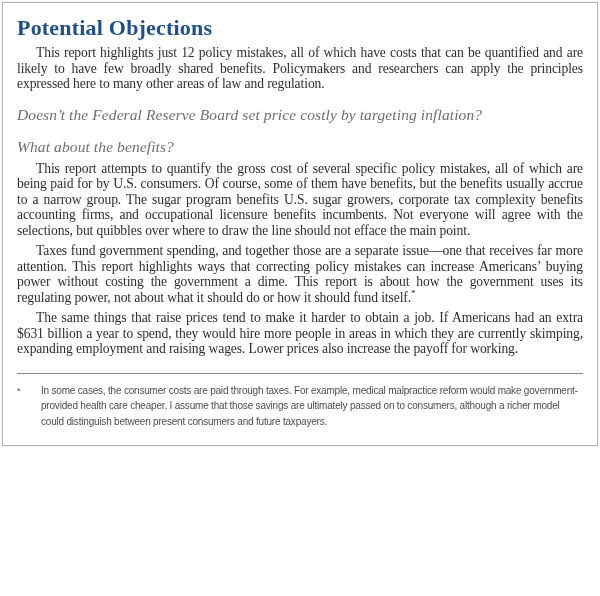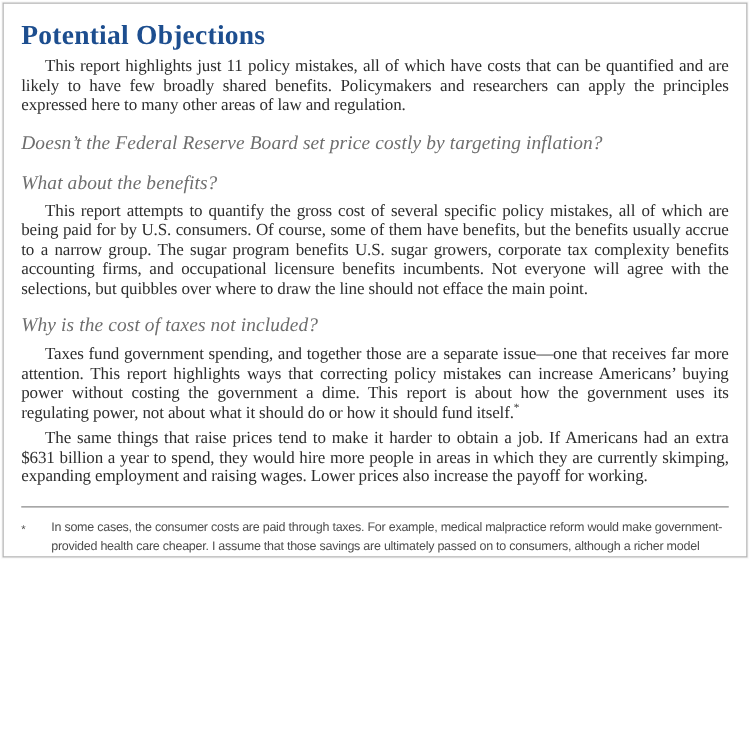--- a/index.html
+++ b/index.html
@@ -72,28 +72,27 @@
   }
   .footnote-text { flex: 1; padding-right: 2px; }
 </style>
 </head>
 <body>
 
 <div class="page">
 
   <h1 class="title">Potential Objections</h1>
 
-  <p class="para"><span>This report highlights just 11 policy mistakes, all of which have costs that can be quantified and are likely to have few broadly shared benefits. Policymakers and researchers can apply the principles expressed here to many other areas of law and regulation.</span></p>
+  <p class="para"><span>This report highlights just 12 policy mistakes, all of which have costs that can be quantified and are likely to have few broadly shared benefits. Policymakers and researchers can apply the principles expressed here to many other areas of law and regulation.</span></p>
 
   <h2 class="section-heading">Doesn’t the Federal Reserve Board set price costly by targeting inflation?</h2>
 
   <h2 class="section-heading">What about the benefits?</h2>
   <p class="para"><span>This report attempts to quantify the gross cost of several specific policy mistakes, all of which are being paid for by U.S. consumers. Of course, some of them have benefits, but the benefits usually accrue to a narrow group. The sugar program benefits U.S. sugar growers, corporate tax complexity benefits accounting firms, and occupational licensure benefits incumbents. Not everyone will agree with the selections, but quibbles over where to draw the line should not efface the main point.</span></p>
 
-  <h2 class="section-heading">Why is the cost of taxes not included?</h2>
   <p class="para"><span>Taxes fund government spending, and together those are a separate issue—one that receives far more attention. This report highlights ways that correcting policy mistakes can increase Americans’ buying power without costing the government a dime. This report is about how the government uses its regulating power, not about what it should do or how it should fund itself.</span><sup class="fn-ref">*</sup></p>
 
   <p class="para"><span>The same things that raise prices tend to make it harder to obtain a job. If Americans had an extra $631 billion a year to spend, they would hire more people in areas in which they are currently skimping, expanding employment and raising wages. Lower prices also increase the payoff for working.</span></p>
 
   <hr class="footnote-rule">
 
   <div class="footnote">
     <div class="footnote-marker">*</div>
     <div class="footnote-text">In some cases, the consumer costs are paid through taxes. For example, medical malpractice reform would make government-provided health care cheaper. I assume that those savings are ultimately passed on to consumers, although a richer model could distinguish between present consumers and future taxpayers.</div>
   </div>

